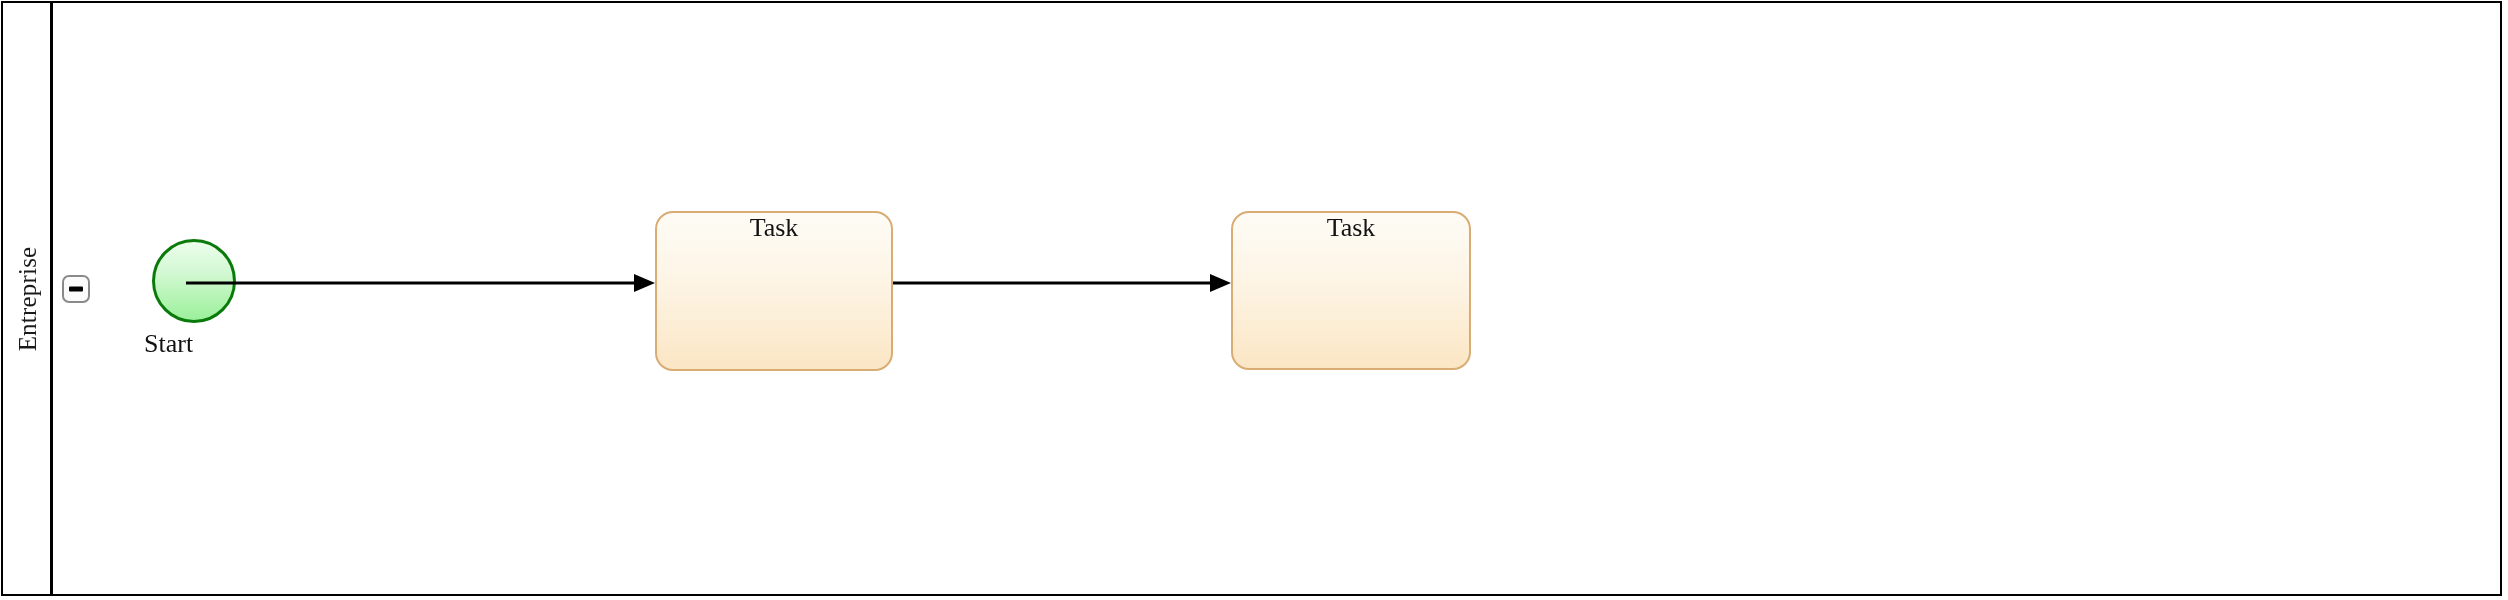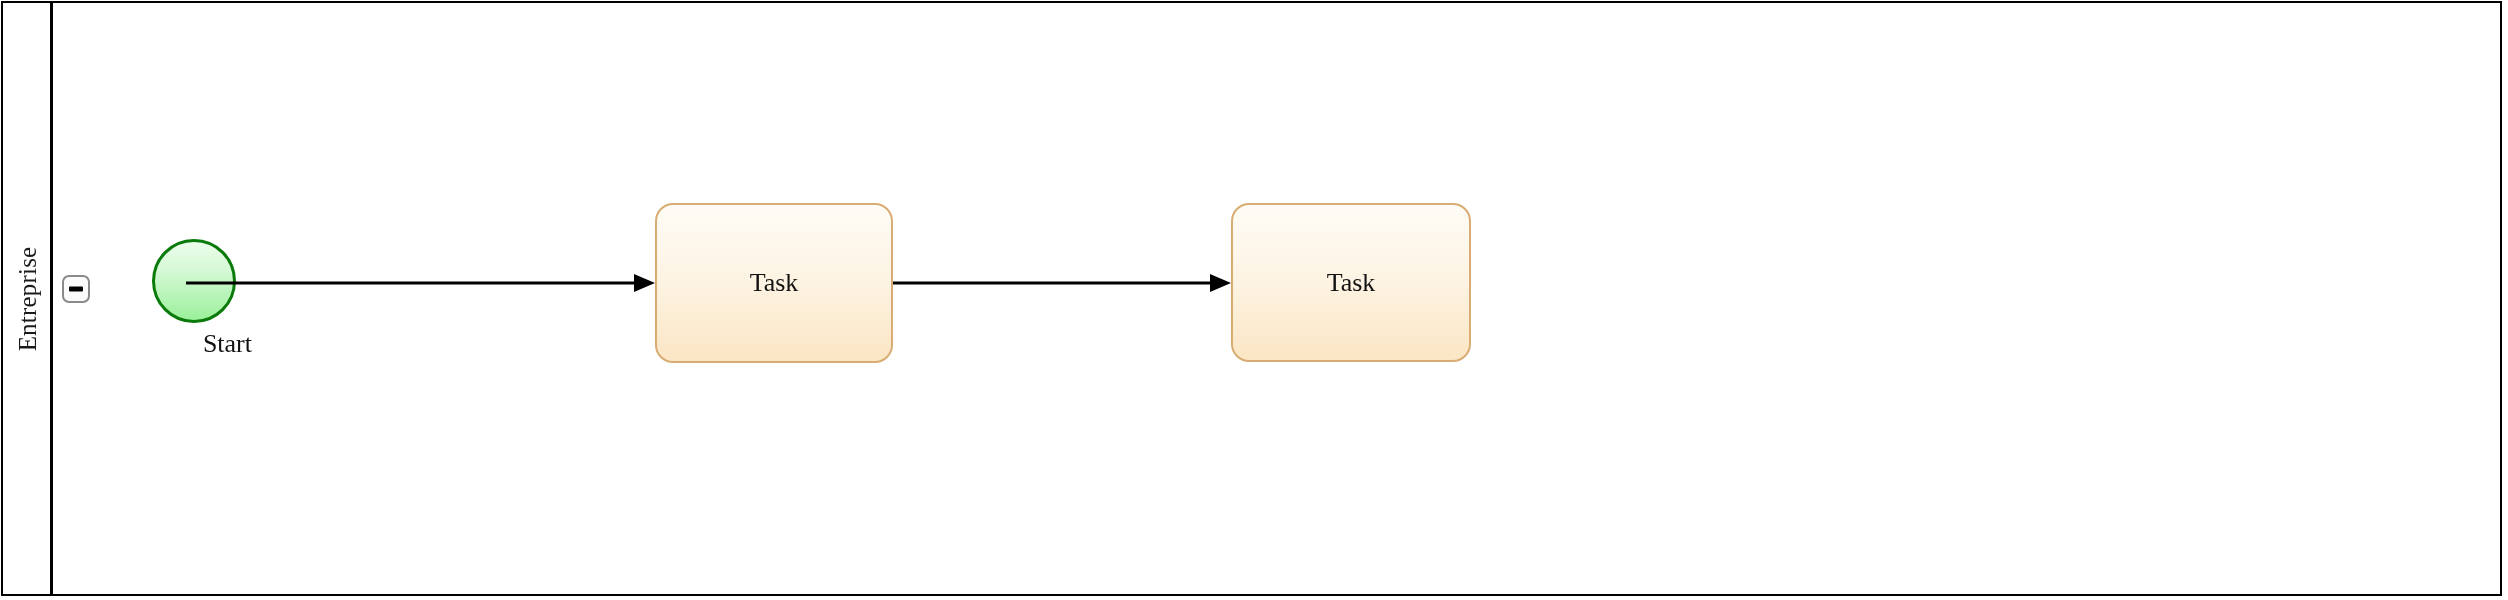--- a/index.html
+++ b/index.html
@@ -101,41 +101,41 @@
     width: 84px;
     height: 84px;
     box-sizing: border-box;
     border: 3px solid #0a7a0a;
     border-radius: 50%;
     background: linear-gradient(to bottom, #ecfdec 0%, #d2f8d2 40%, #9bf09b 100%);
   }
 
   #start-label {
     position: absolute;
-    left: 115px;
+    left: 91px;
     top: 326px;
     width: 84px;
-    text-align: right;
+    text-align: left;
     font-family: "Liberation Serif", "DejaVu Serif", serif;
     font-size: 26px;
     line-height: 1.15;
     color: #121212;
     white-space: nowrap;
   }
 
   
   .task {
     position: absolute;
     box-sizing: border-box;
     border: 2px solid #d9ac74;
     border-radius: 18px;
     background: linear-gradient(to bottom, #fefcf6 0%, #fdf3e2 50%, #fbe6c4 100%);
     display: flex;
-    align-items: center;
     justify-content: center;
+    margin-top: 8px;
   }
   .task-label {
     font-family: "Liberation Serif", "DejaVu Serif", serif;
     font-size: 26px;
     line-height: 1.15;
     color: #121212;
     white-space: nowrap;
   }
 
   #task-1 {

